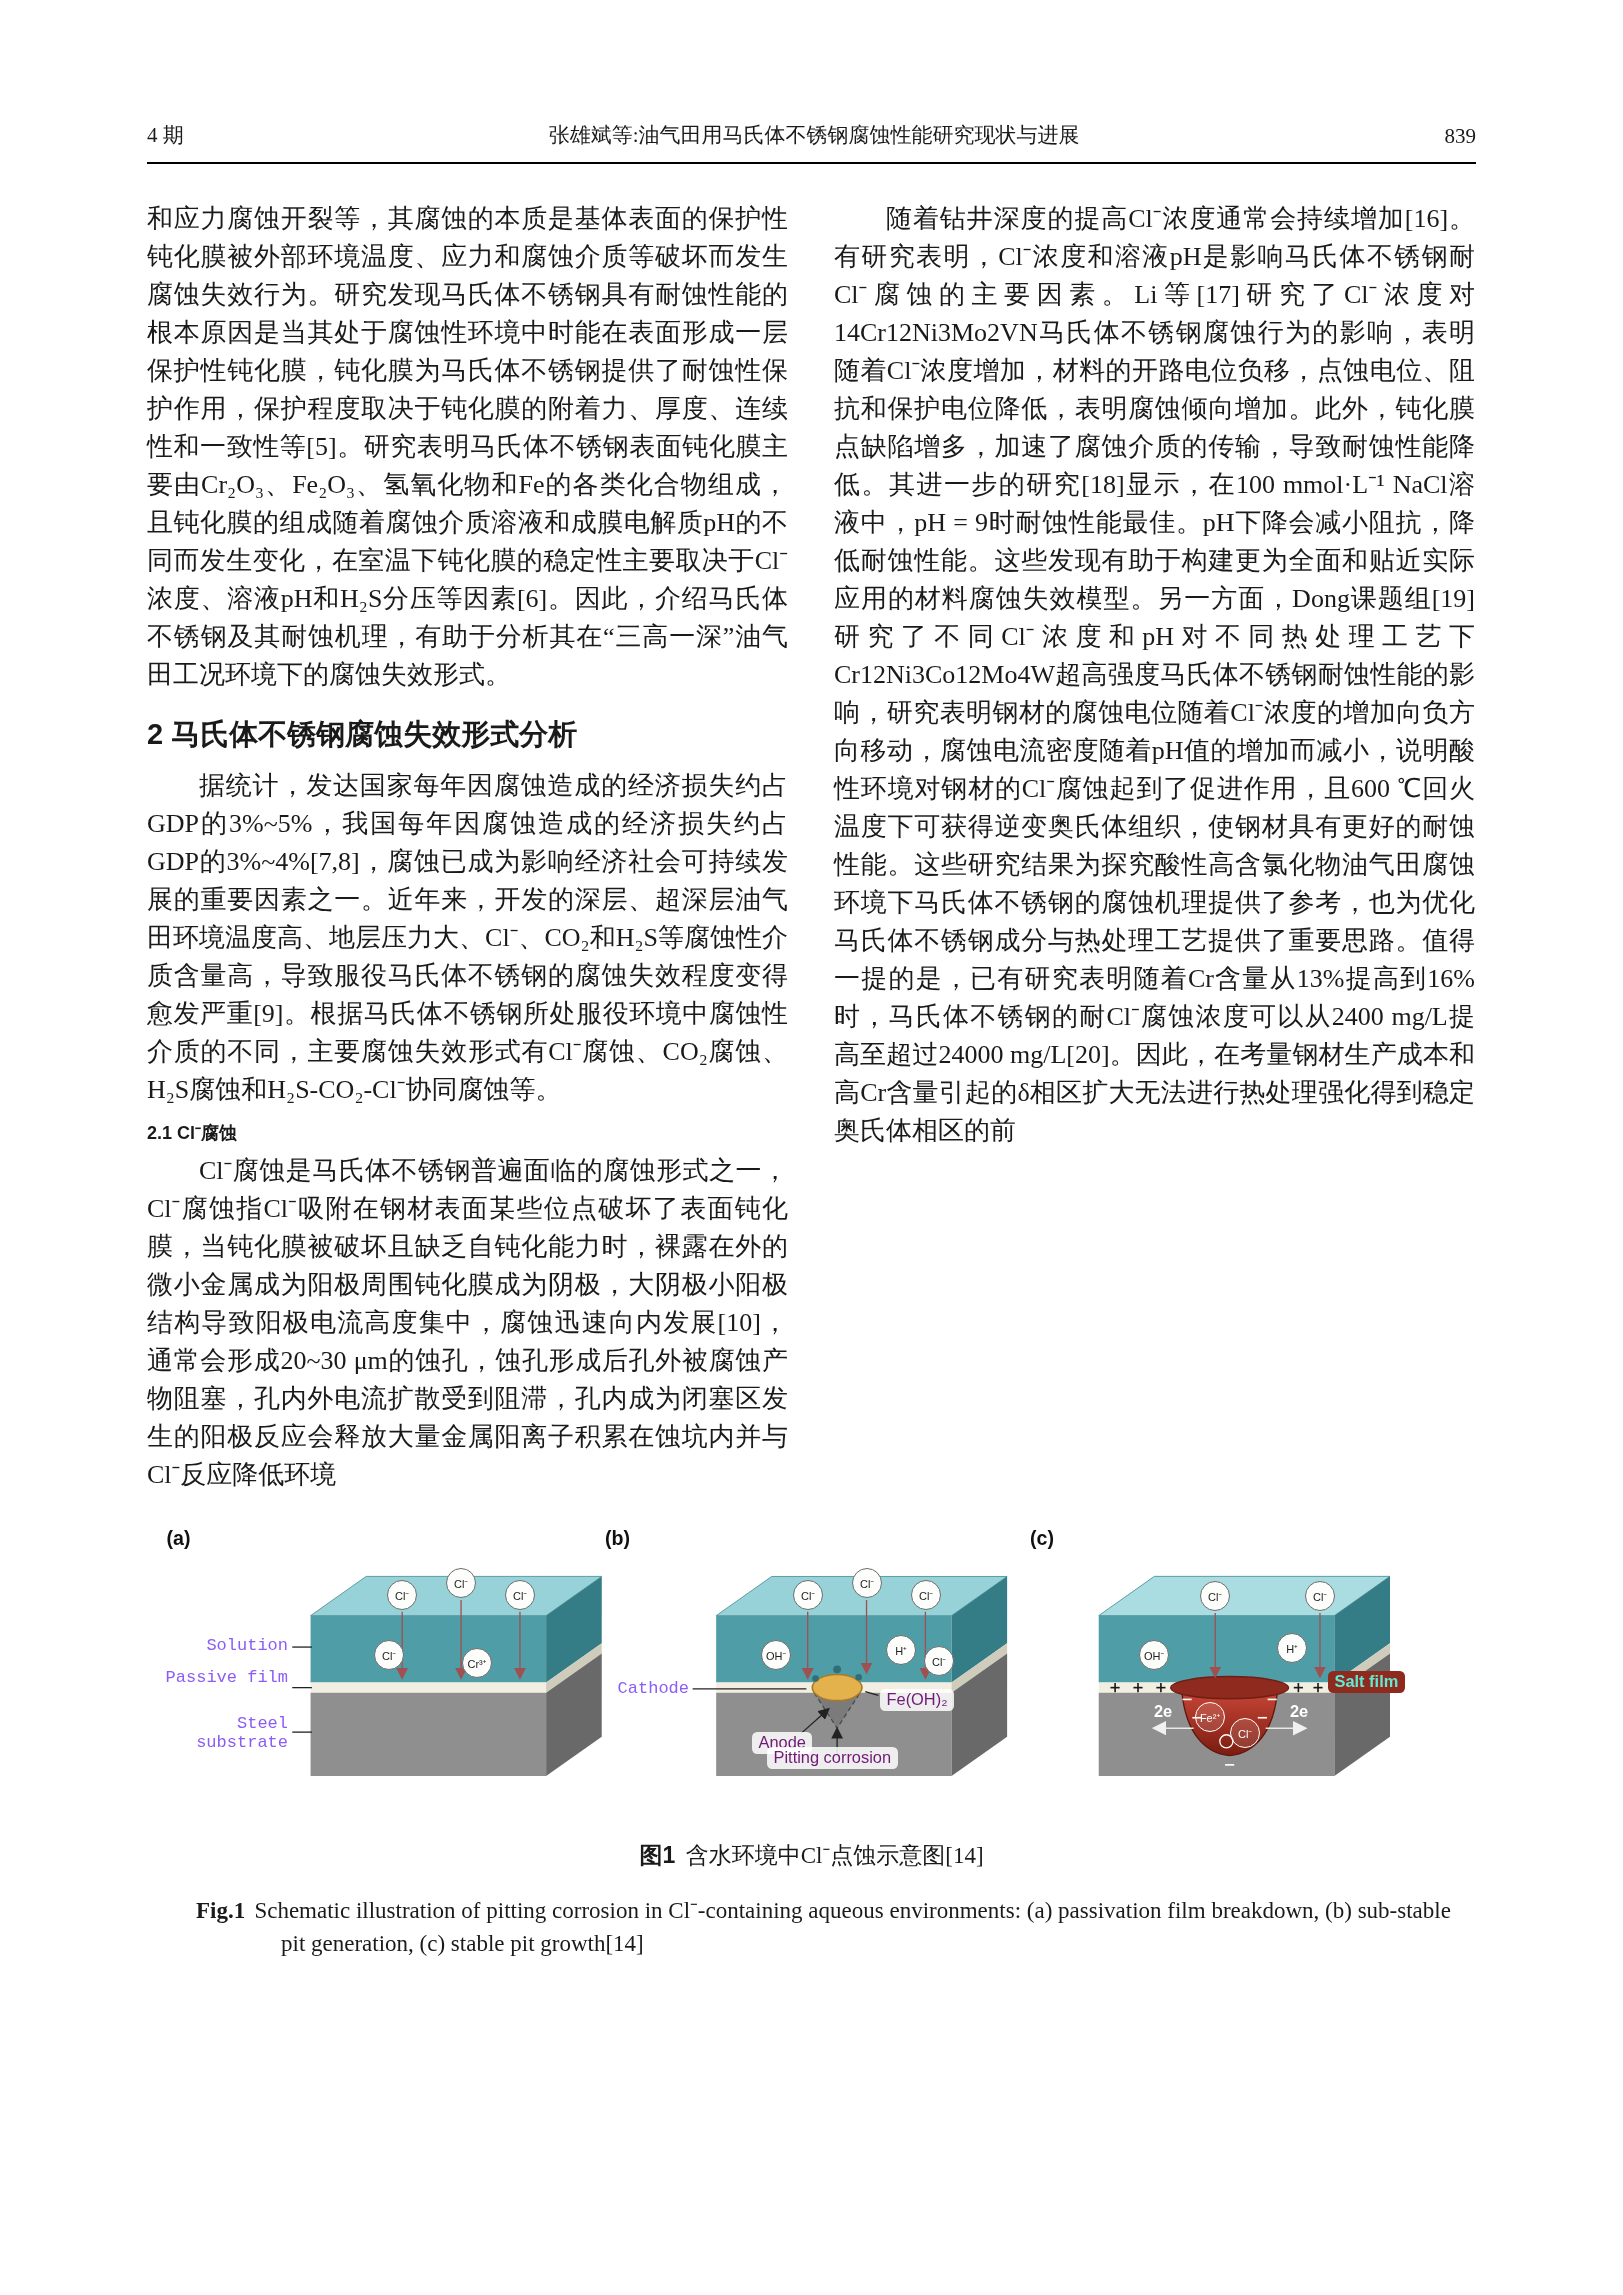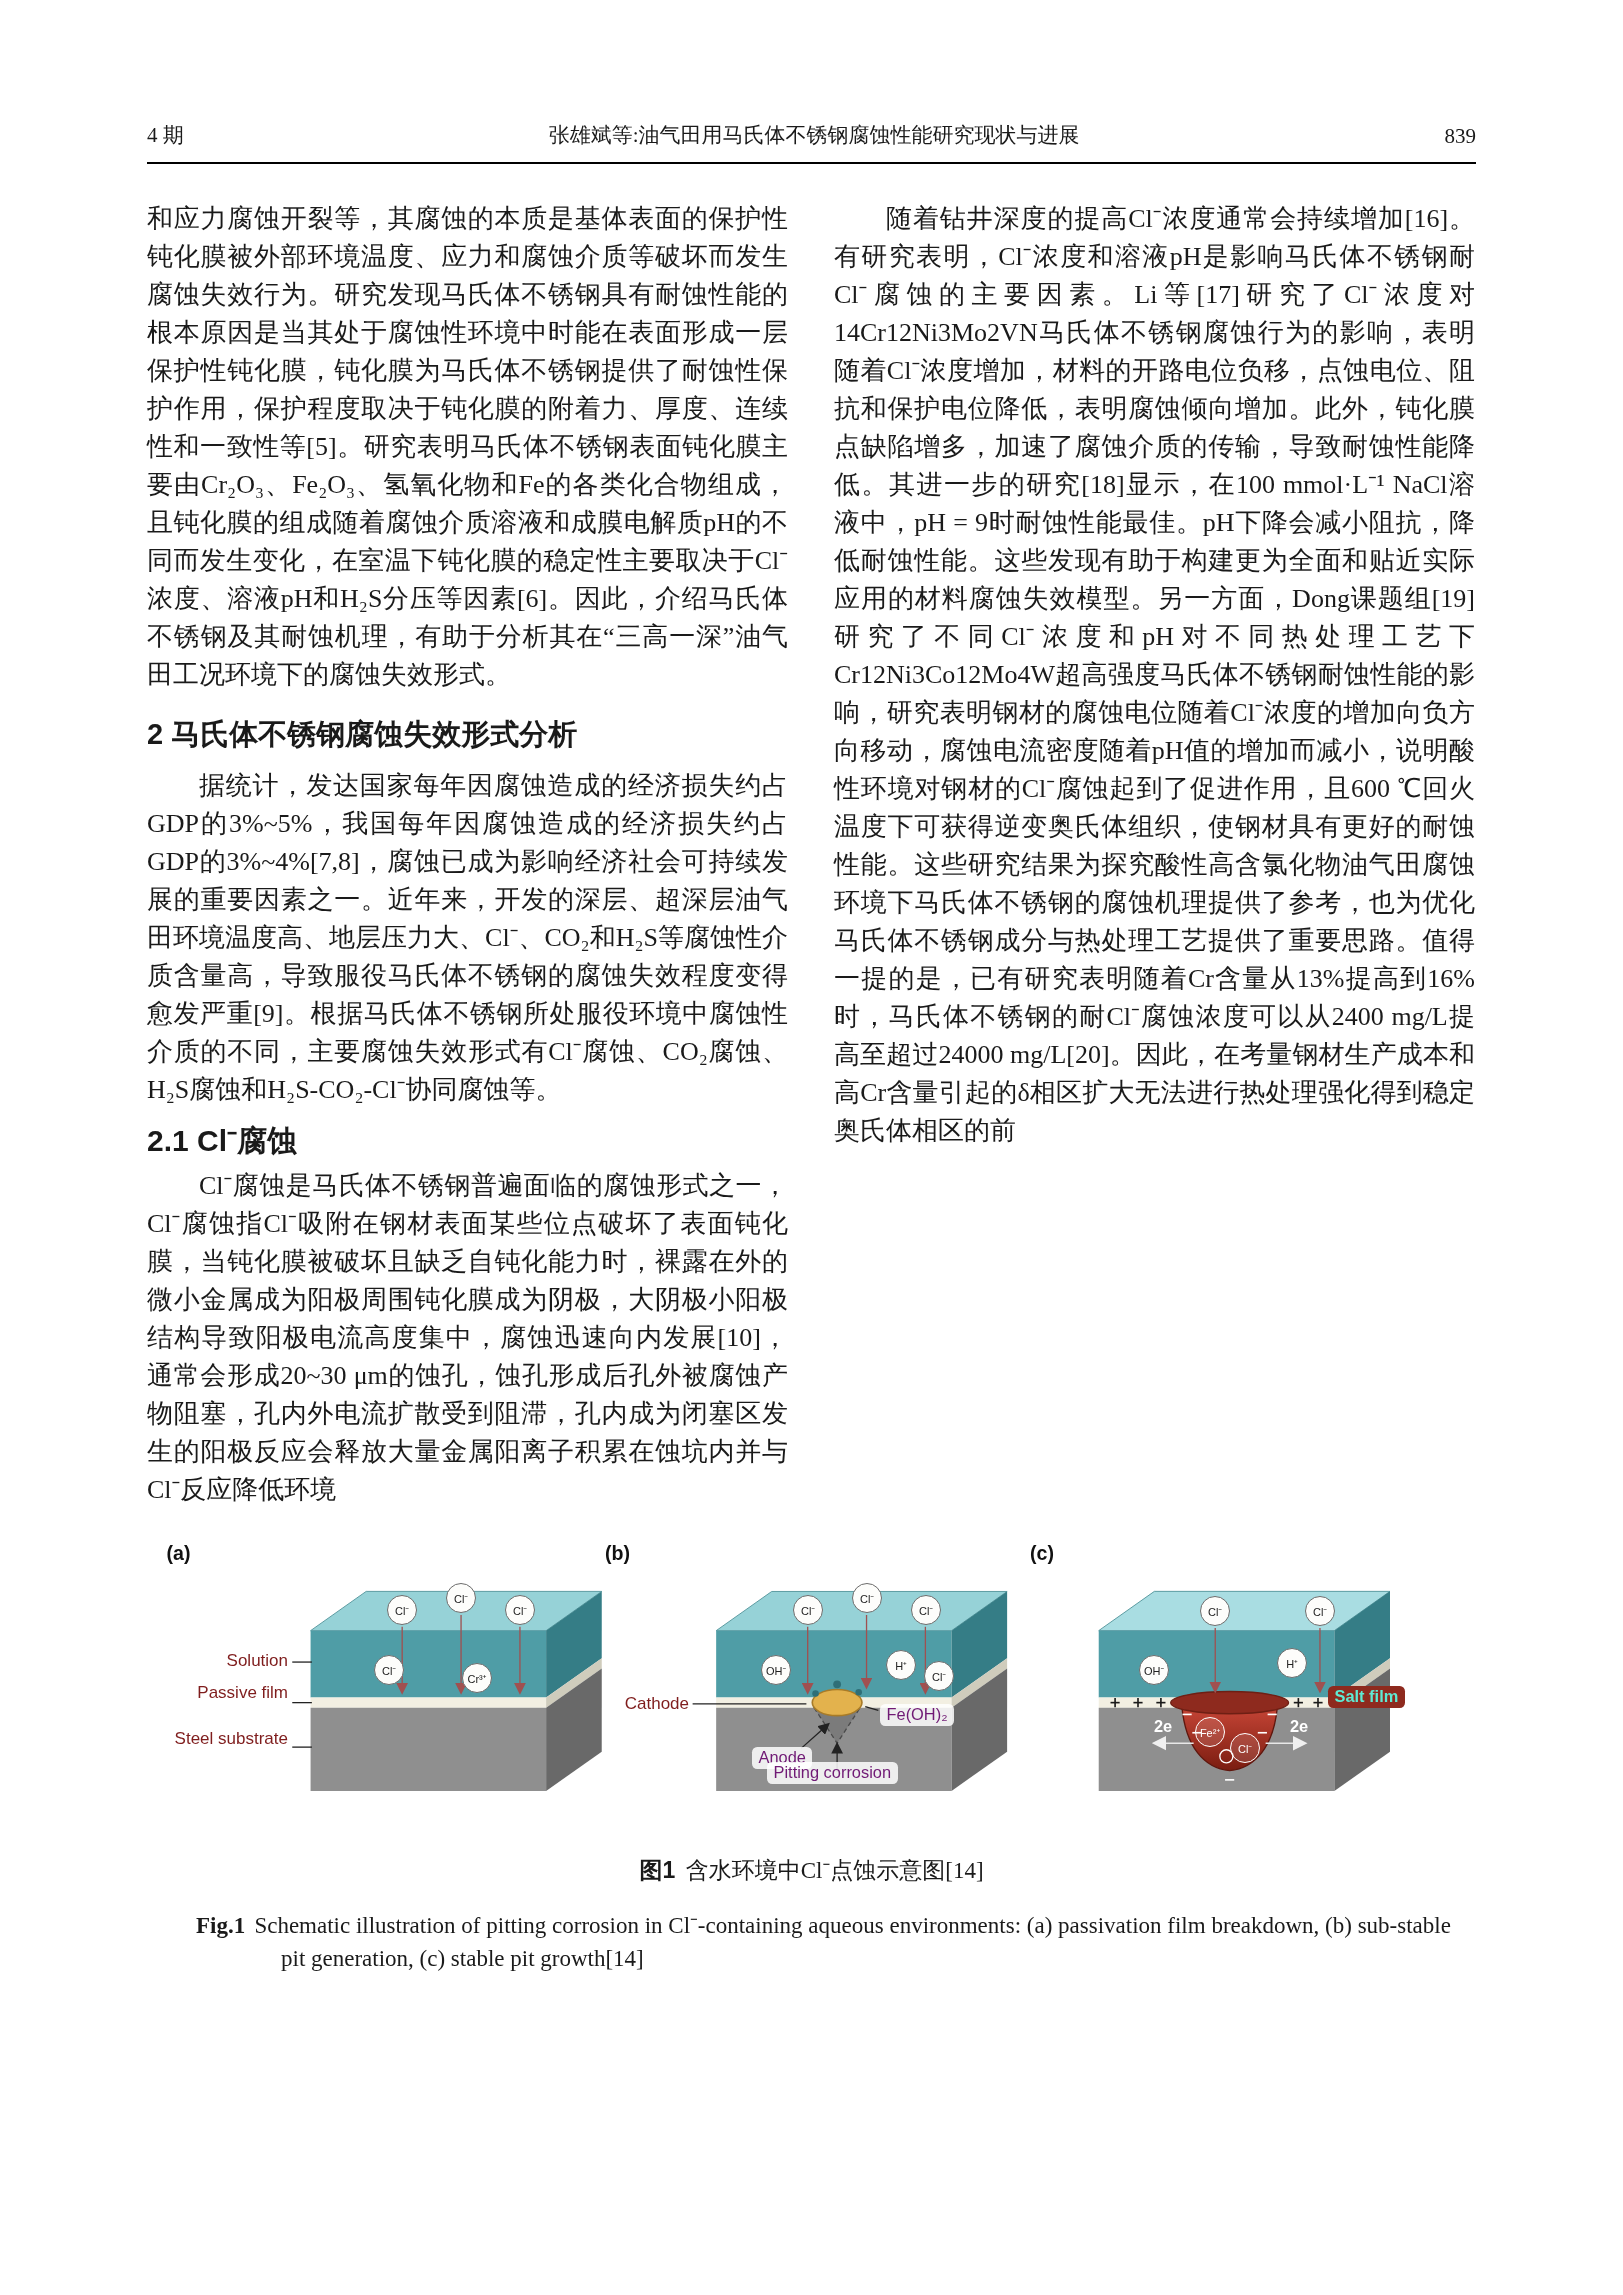--- a/index.html
+++ b/index.html
@@ -27,38 +27,38 @@
     text-align:justify;
   }
   .col p { margin:0; }
   .col p.indent { text-indent:2em; }
   h2.section {
     font-family:"Liberation Sans", sans-serif;
     font-size:29px; font-weight:bold; margin:22px 0 14.4px 0; line-height:1.25;
   }
   h3.subsection {
     font-family:"Liberation Sans", sans-serif;
-    font-size:30px; font-weight:bold; margin:13px 0 7.9px 0; line-height:1.25;
+    font-size:18px; font-weight:bold; margin:13px 0 7.9px 0; line-height:1.25;
   }
   
   .figure { margin-top:30px; width:1329px; }
   .panels { display:flex; align-items:flex-start; }
   .panel { position:relative; height:288px; }
   .panel-a { width:458px; }
   .panel-b { width:425px; }
   .panel-c { width:432px; }
   .panel svg { position:absolute; left:0; top:0; }
   .panel-tag {
     position:absolute; font-family:"Liberation Sans", sans-serif;
     font-size:19.6px; font-weight:bold; color:#111; z-index:3;
   }
   .side-label {
     position:absolute; z-index:3;
-    font-family:Liberation Sans, sans-serif;
-    font-size:17px; color:#7f1d1d; text-align:right; line-height:1.1;
+    font-family:Liberation Mono, monospace;
+    font-size:17px; color:#8b5cf6; text-align:right; line-height:1.1;
   }
   .chip {
     position:absolute; z-index:3;
     font-family:"Liberation Sans", sans-serif;
     font-size:16.4px; color:#701a75;
     background:rgba(255,255,255,0.85);
     border-radius:5.2px; padding:1.3px 6.5px;
   }
   .chip.dark { background:#8e2a1e; color:#5eead4;font-weight:bold; }
   .chip.plain { background:transparent; color:#fff; font-weight:bold; padding:0; }

